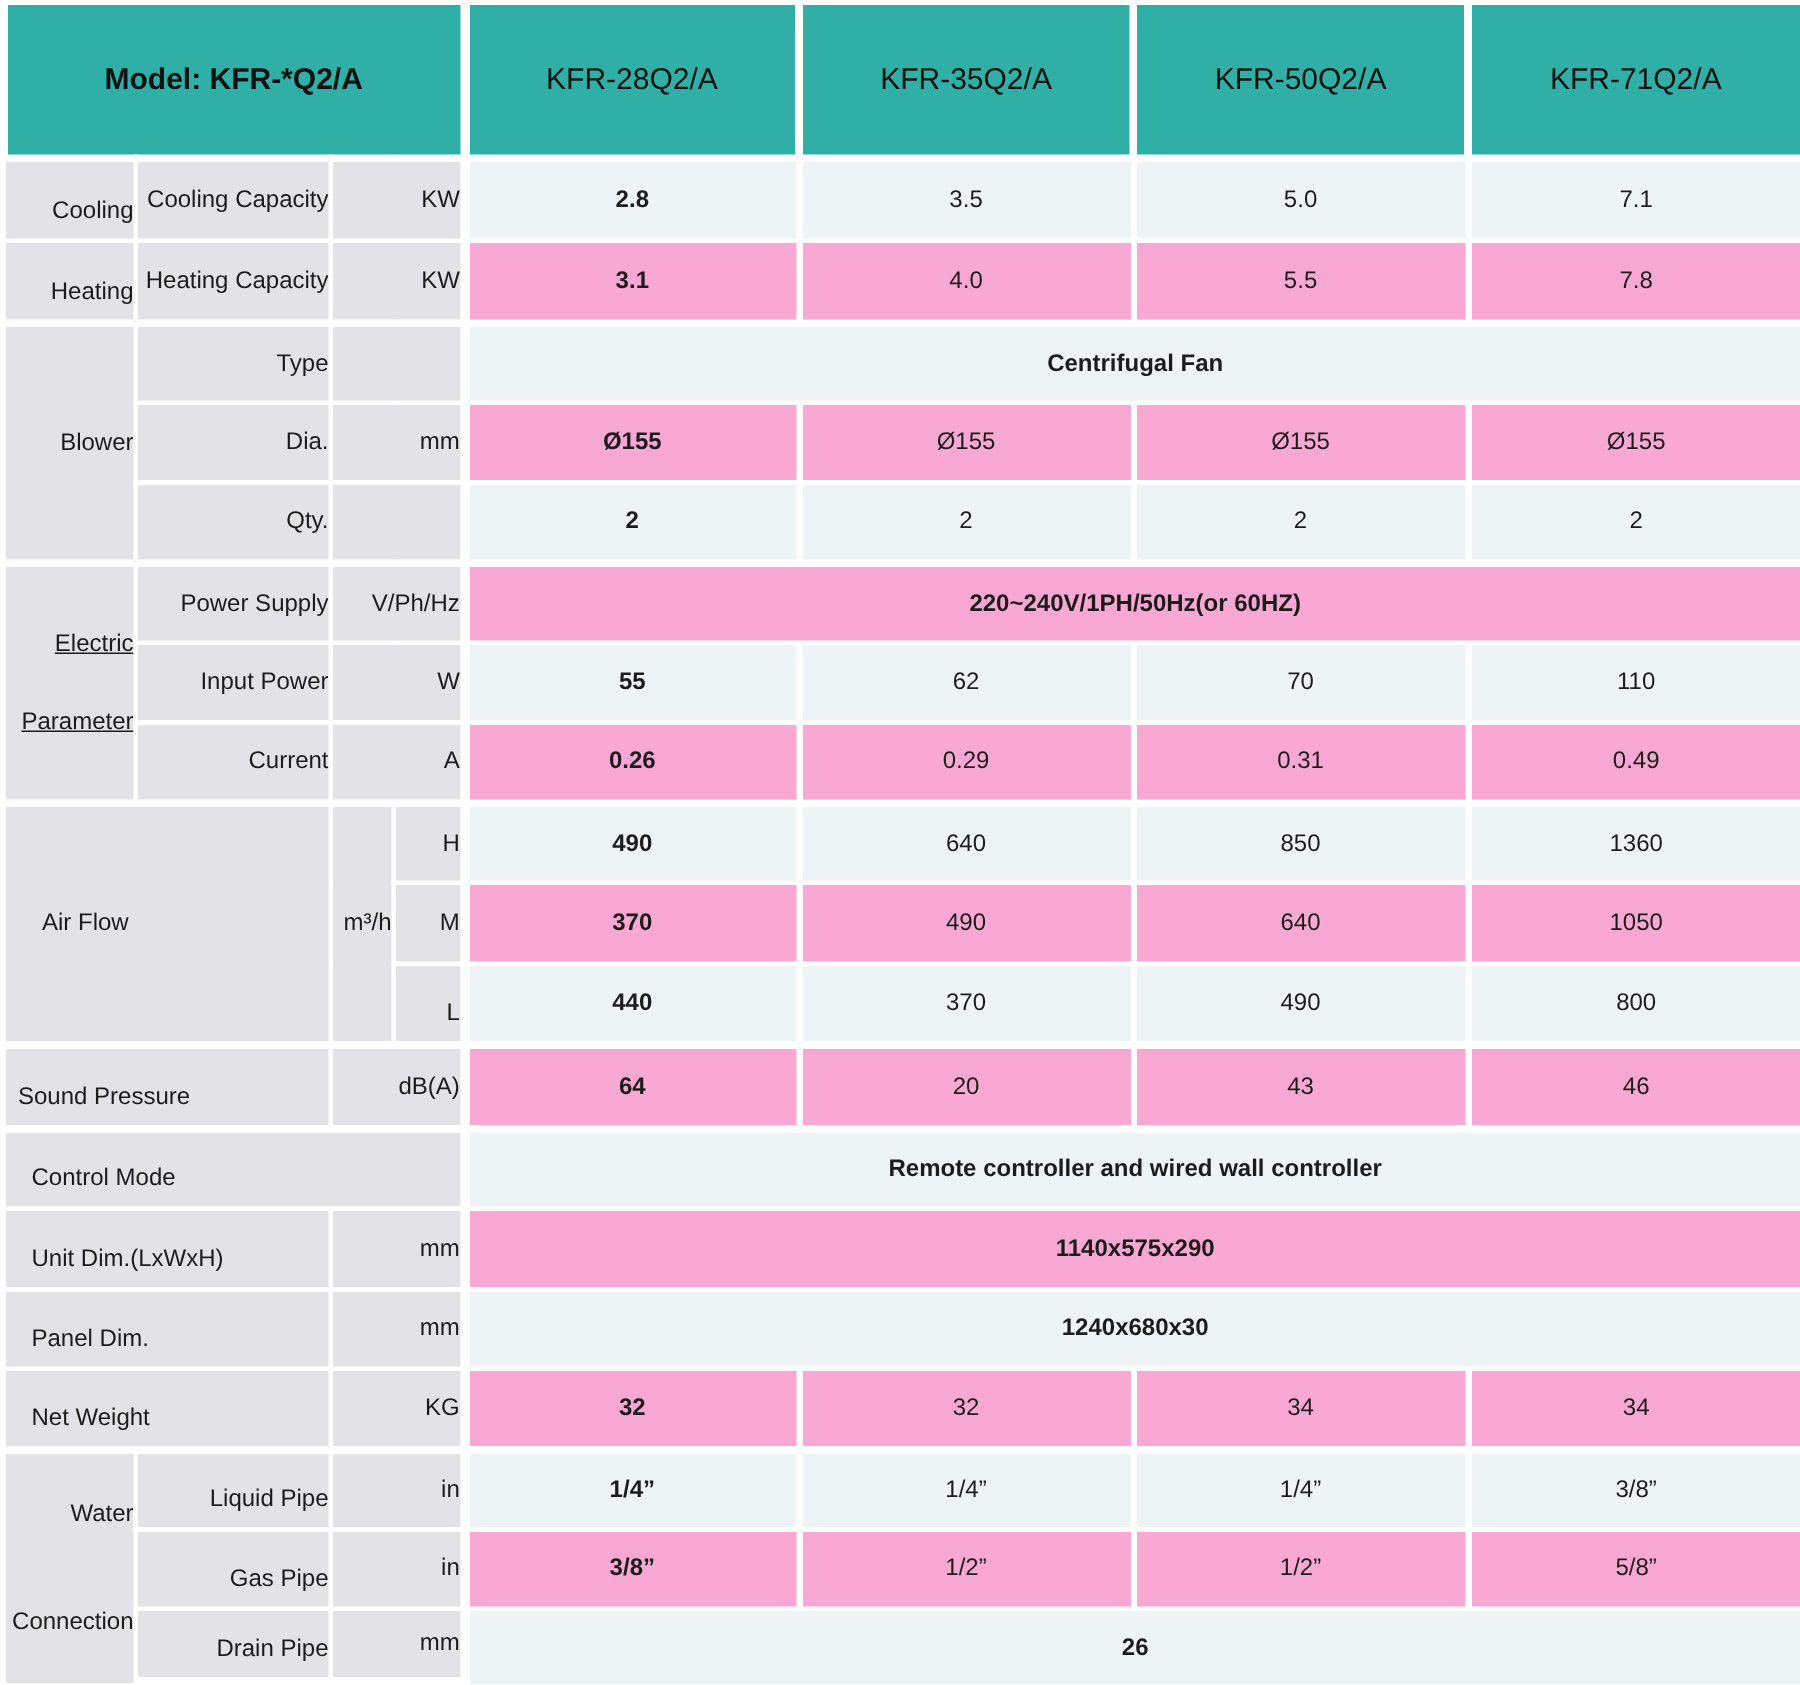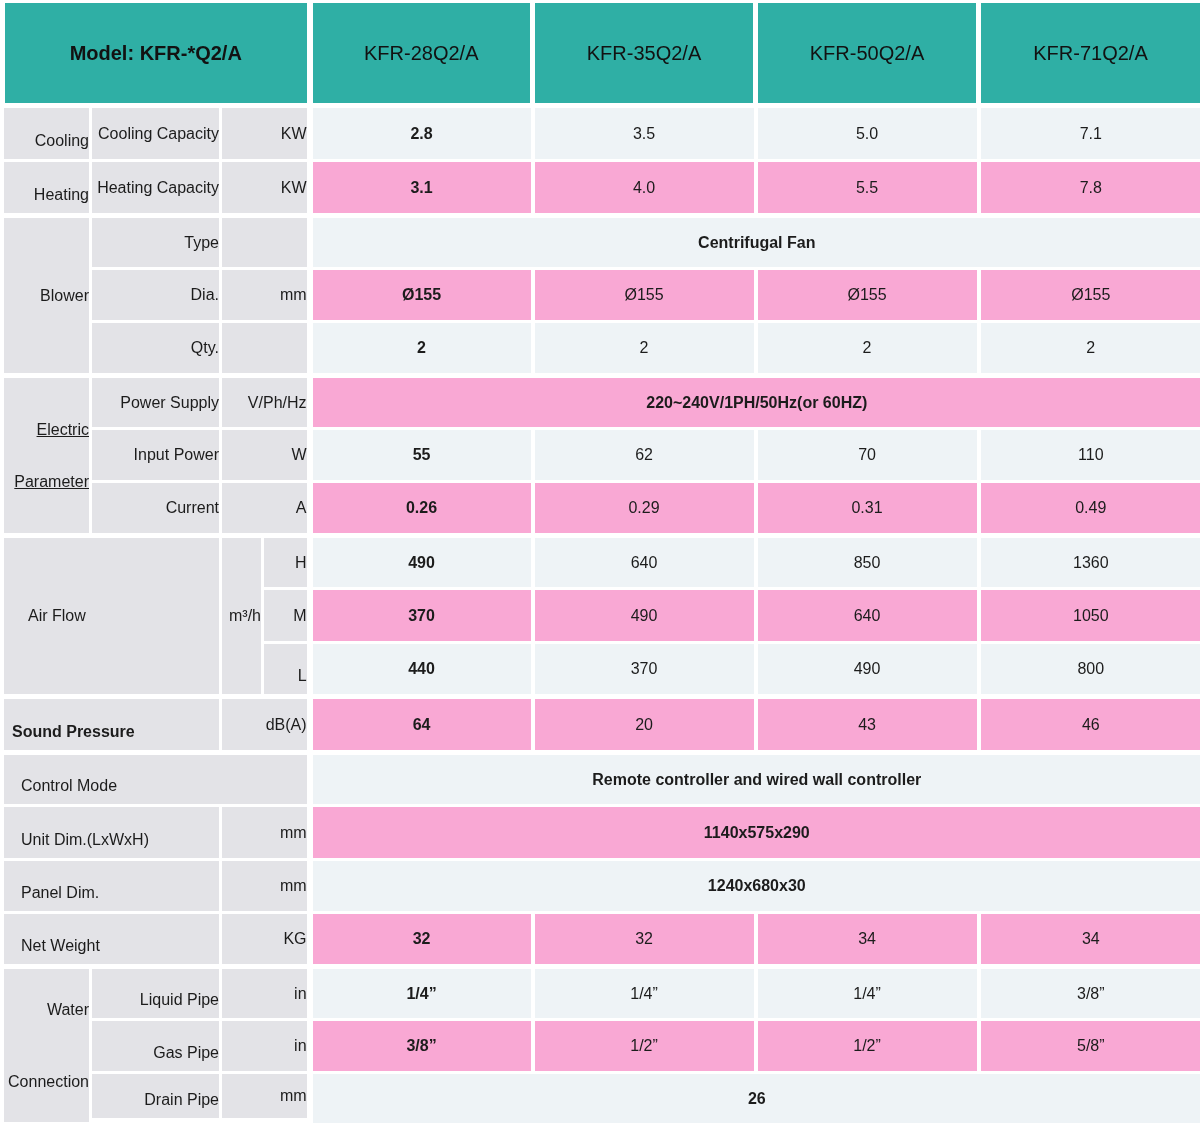--- a/index.html
+++ b/index.html
@@ -8,21 +8,21 @@
   table{border-collapse:collapse;table-layout:fixed;width:1200px;}
   td,th{padding:0;border:3px solid #ffffff;font-size:16px;font-weight:normal;overflow:hidden;}
   
   th{background:#2fafa5;border-width:3px 5px 5px 5px;font-size:20px;color:#121212;vertical-align:middle;text-align:center;}
   th.model-head{font-weight:bold;}
   th.v0{border-left-width:6px;}
   
   .lab{background:#e3e3e7;text-align:right;vertical-align:middle;}
   .low{vertical-align:bottom;padding-bottom:9px;}
   .left{text-align:left;padding-left:17px;}
-  .left-sm{text-align:left;padding-left:8px;font-weight:bold;}
+  .left-sm{text-align:left;padding-left:8px;}
   .left-af{text-align:left;padding-left:24px;}
   .glines-md div{line-height:52px;text-decoration:underline;}
   .glines-lg div{line-height:72px;}
   
   .rl{background:#eef3f6;text-align:center;vertical-align:middle;}
   .rd{background:#f9a8d4;text-align:center;vertical-align:middle;}
   td.v0{border-left-width:6px;font-weight:bold;}
   td.vn{border-left-width:4px;}
   
   tr.sec td{border-top-width:5px;}

